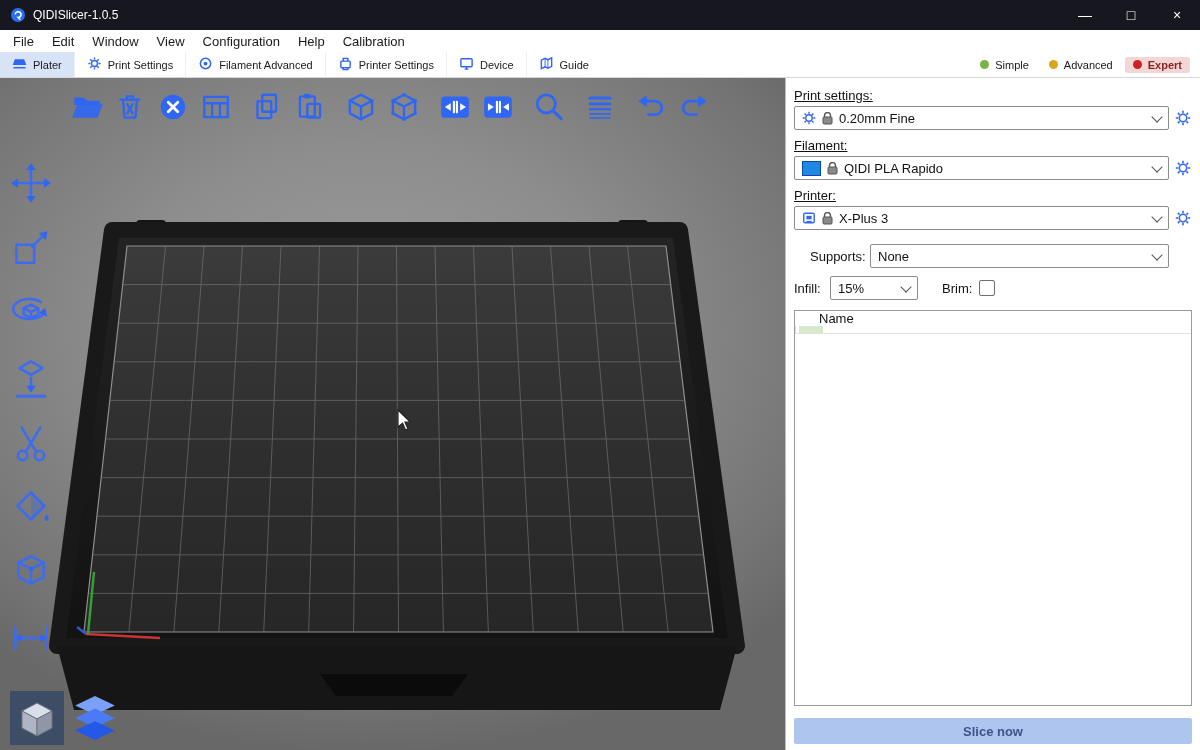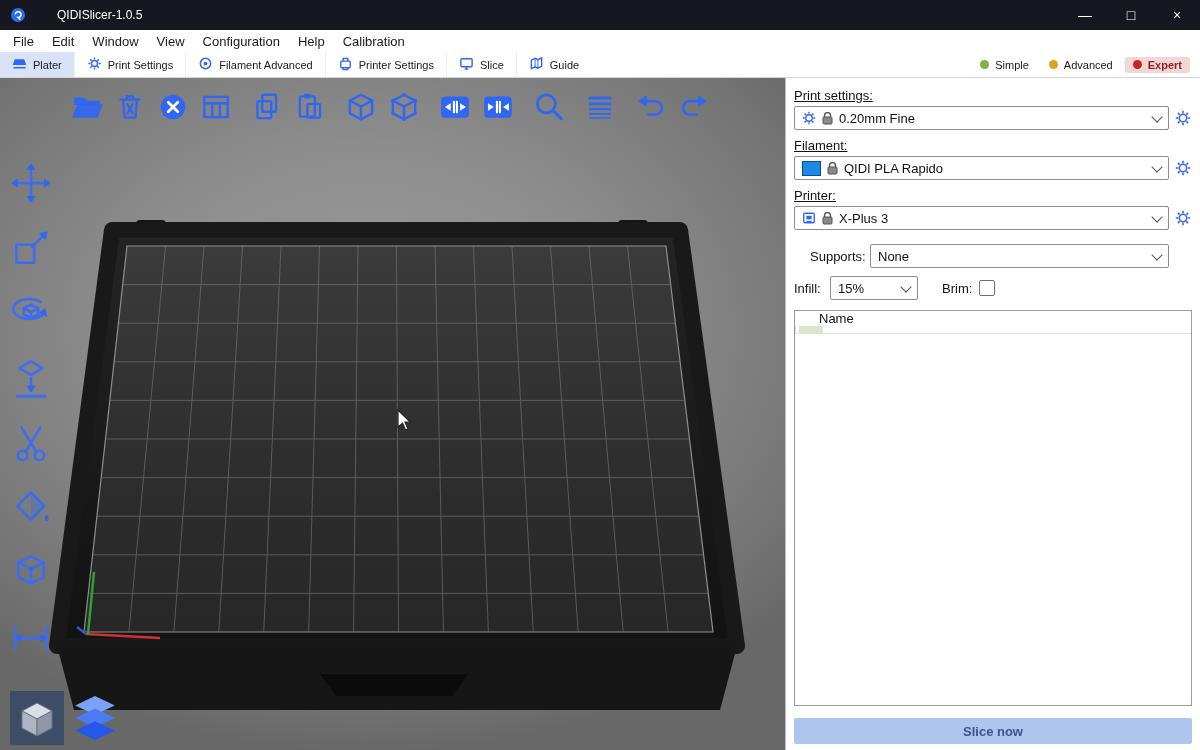--- a/index.html
+++ b/index.html
@@ -1,19 +1,19 @@
 <!DOCTYPE html>
 <html><head>
 <meta charset="utf-8">
 <style>
   html,body{margin:0;padding:0;background:#444;}
   .app{width:1200px;height:750px;position:relative;background:#fff;font-family:"Liberation Sans",sans-serif;overflow:hidden;}
 
   
-  .titlebar{height:30px;background:#16171f;display:flex;align-items:center;color:#fff;font-size:12px;gap:24px;}
+  .titlebar{height:30px;background:#16171f;display:flex;align-items:center;color:#fff;font-size:12px;}
   .applogo{margin:0 7px 0 10px;display:flex;align-items:center;}
   .winctl{margin-left:auto;display:flex;height:100%;}
   .wbtn{width:46px;display:flex;align-items:center;justify-content:center;font-size:14px;}
 
   
   .menubar{height:22px;display:flex;align-items:center;font-size:13px;background:#fff;padding-left:4px;color:#1a1a1a;}
   .menu-item{padding:0 9px;}
 
   
   .tabbar{height:25px;border-bottom:1px solid #d6d6d6;display:flex;align-items:stretch;font-size:11px;background:#fff;color:#1a1a1a;}
@@ -132,21 +132,21 @@
             <rect x="3" y="5.5" width="10" height="7" rx="1" stroke="#2f66f3" stroke-width="1.5" fill="none"></rect>
             <path d="M5.5 5.5V2.5h5v3M5.5 12.5v2h5v-2" stroke="#2f66f3" stroke-width="1.5" fill="none"></path>
           </svg></span>
       <span>Printer Settings</span>
     </div>
     <div class="tab">
       <span><svg width="15" height="15" viewBox="0 0 16 16">
             <rect x="2" y="3" width="12" height="8.5" rx="1" stroke="#2f66f3" stroke-width="1.5" fill="none"></rect>
             <path d="M6 14h4M8 11.5V14" stroke="#2f66f3" stroke-width="1.5" fill="none"></path>
           </svg></span>
-      <span>Slice</span>
+      <span>Device</span>
     </div>
     <div class="tab" style="border-right:none">
       <span><svg width="15" height="15" viewBox="0 0 16 16">
             <path d="M2.5 13.5V4.5l4-2 3 1.5 4-2v9l-4 2-3-1.5z" stroke="#2f66f3" stroke-width="1.5" fill="none"></path>
             <path d="M6.5 2.8v9M9.5 4.2v9" stroke="#2f66f3" stroke-width="1" fill="none"></path>
           </svg></span>
       <span>Guide</span>
     </div>
     <div class="modes">
       <div class="mode">

